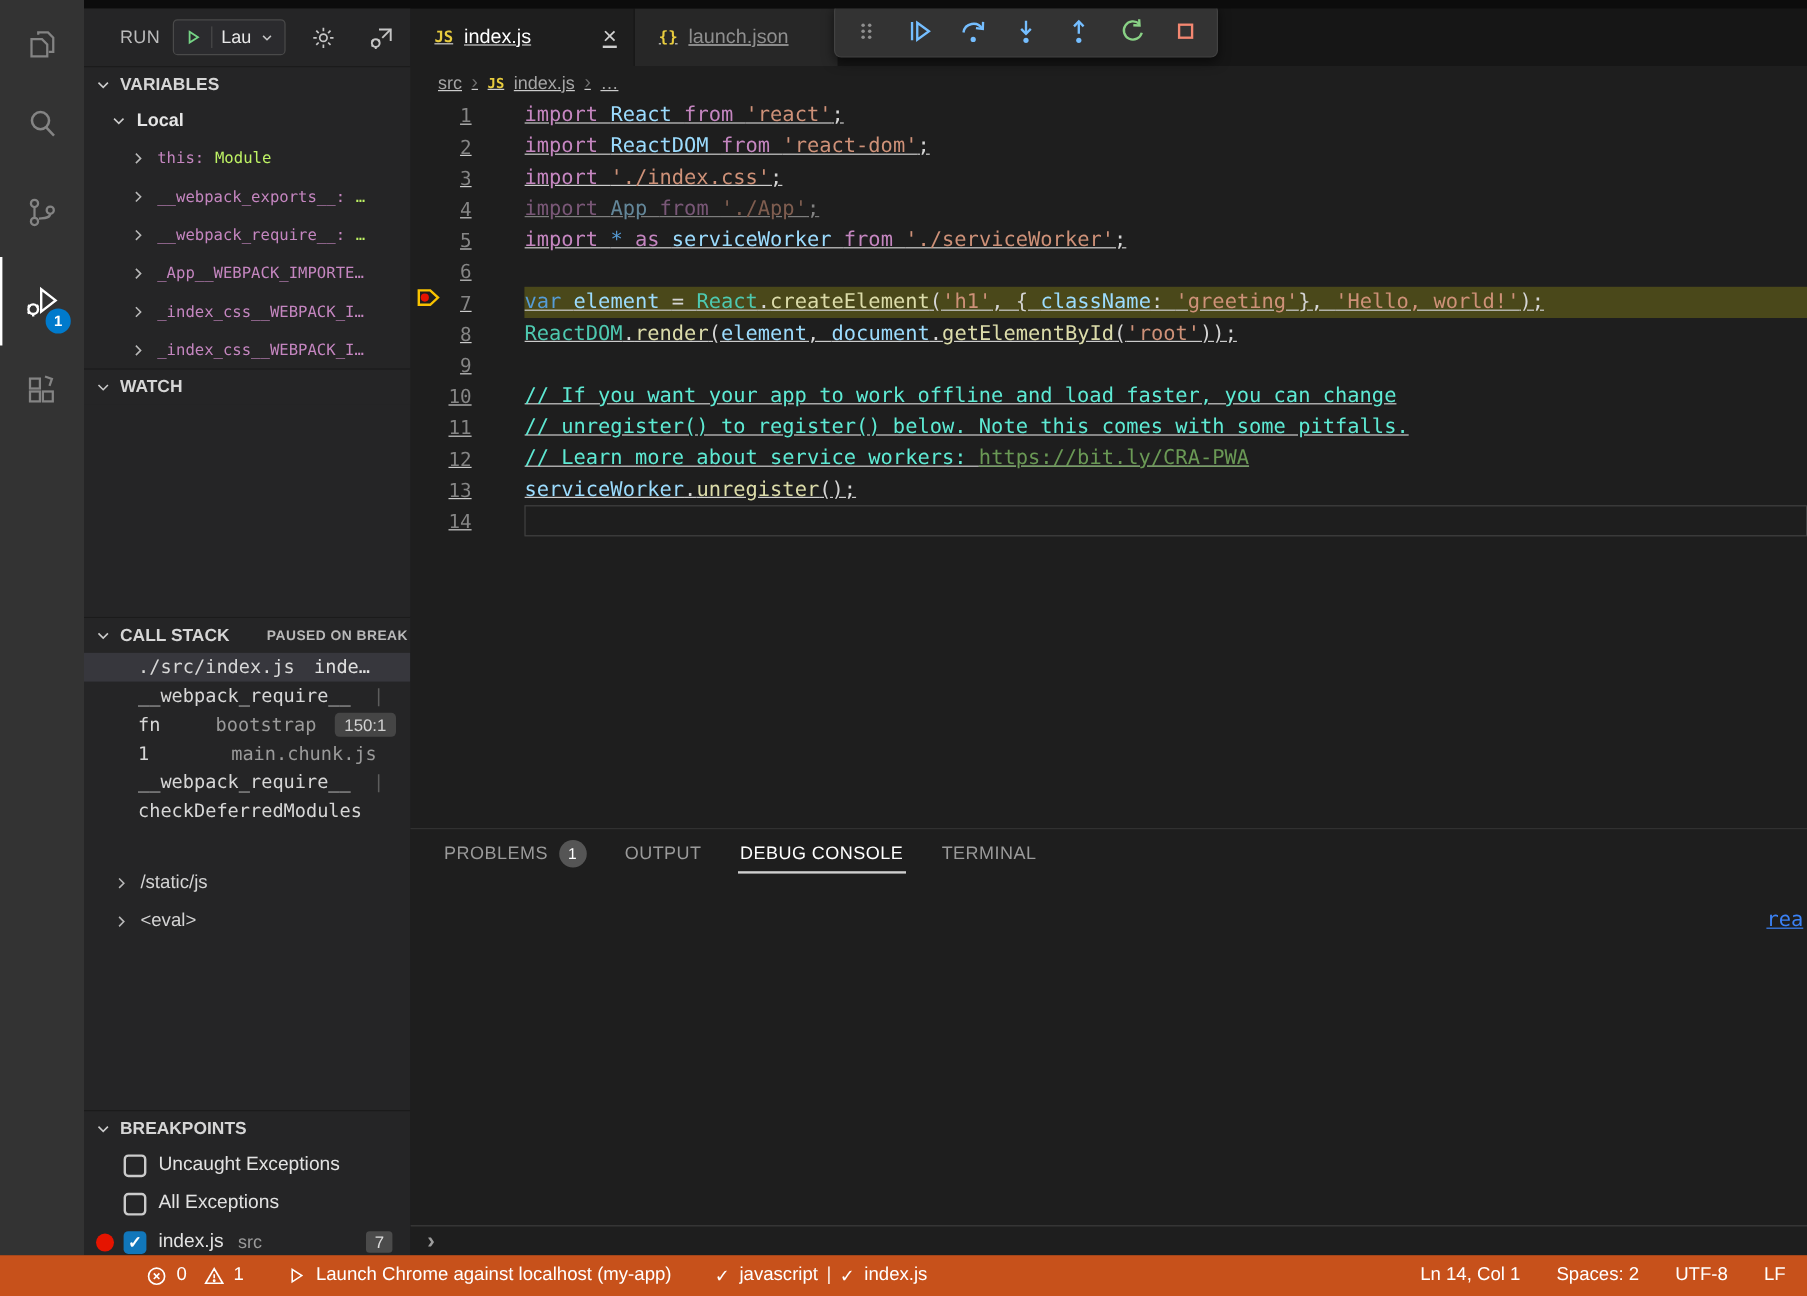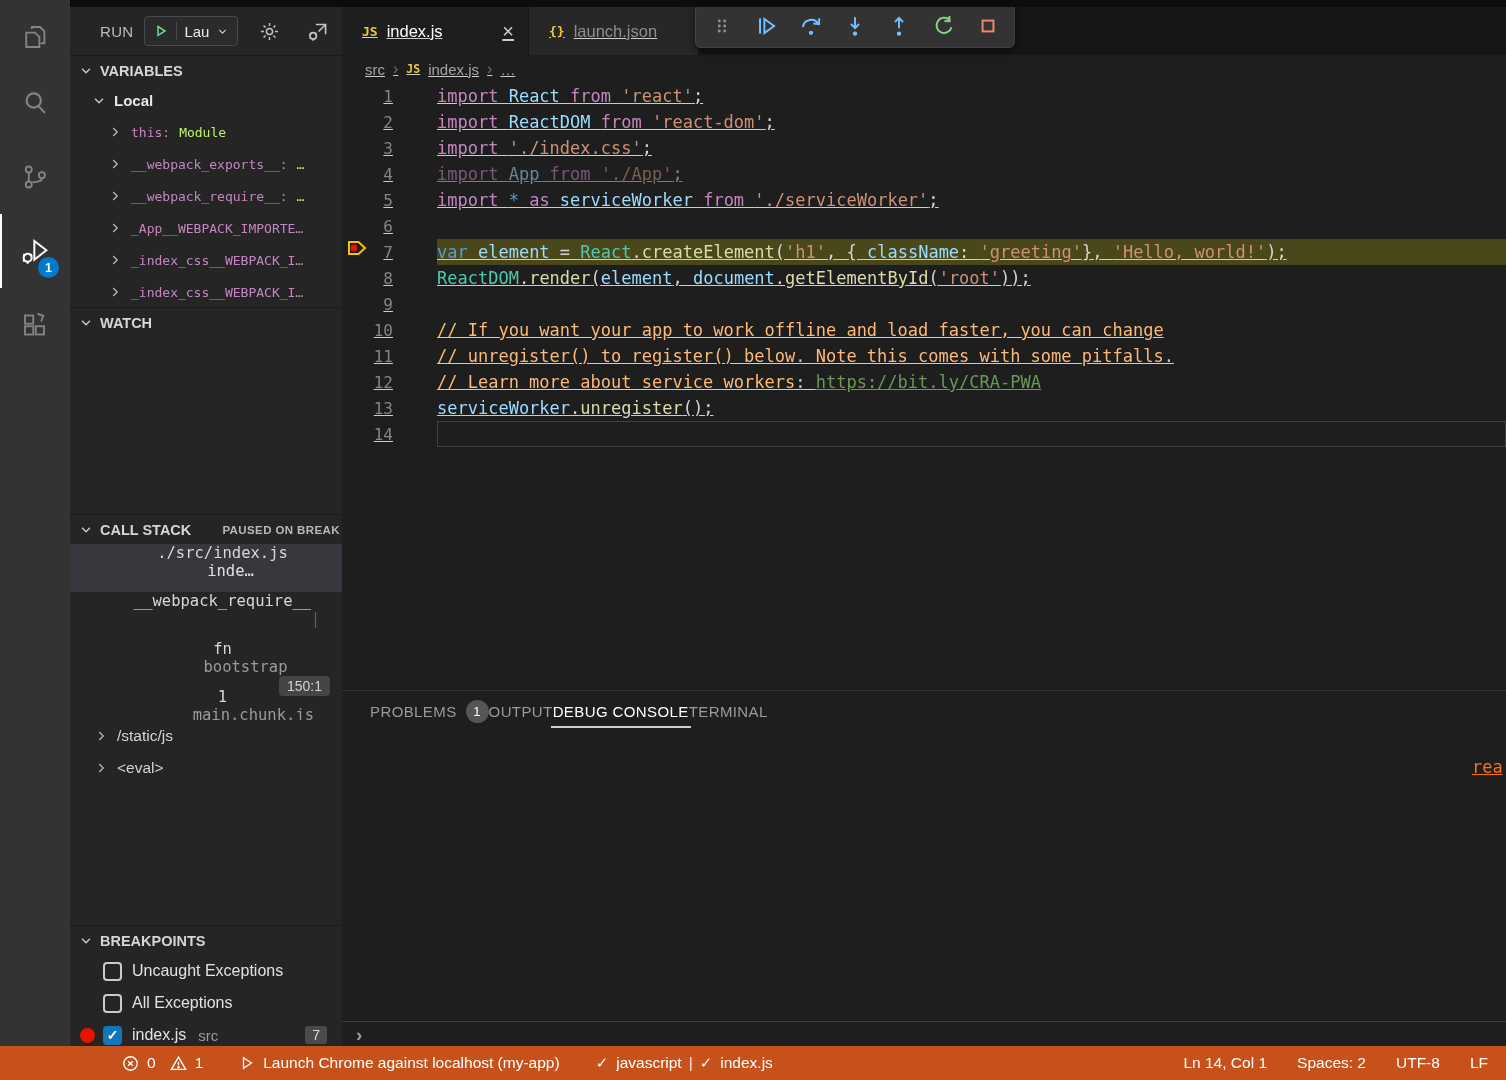--- a/index.html
+++ b/index.html
@@ -35,22 +35,22 @@
   .sec-variables{position:absolute;top:55px;left:0;right:0;}
   .scope-row{height:31px;display:flex;align-items:center;padding-left:22px;gap:8px;font-weight:700;font-size:15px;color:#e5e5e5;}
   .var-row{height:32px;display:flex;align-items:center;padding-left:38px;gap:9px;
            font-family:"DejaVu Sans Mono",monospace;font-size:13px;white-space:nowrap;overflow:hidden;}
   .var-name{color:#c586c0;}
   .var-value{color:#bef264;}
 
   .sec-watch{position:absolute;top:307px;left:0;right:0;}
 
   .sec-callstack{position:absolute;top:514px;left:0;right:0;height:206px;overflow:hidden;}
-  .cs-row{height:48px;display:flex;align-items:center;padding-left:45px;padding-right:12px;
-          font-family:"DejaVu Sans Mono",monospace;font-size:15.5px;color:#d7d7d7;white-space:nowrap;flex-direction:column;}
+  .cs-row{height:24px;display:flex;align-items:center;padding-left:45px;padding-right:12px;
+          font-family:"DejaVu Sans Mono",monospace;font-size:15.5px;color:#d7d7d7;white-space:nowrap;}
   .cs-row.selected{background:#37373d;}
   .cs-detail{margin-left:16px;color:#e0e0e0;}
   .cs-detail.dim{color:#9a9a9a;}
   .cs-detail.wide{margin-left:46px;}
   .cs-detail.right{margin-left:auto;margin-right:16px;text-align:center;}
   .cs-badge{margin-left:auto;background:#454545;color:#d2d2d2;font-family:"Liberation Sans",sans-serif;
             font-size:14px;padding:2px 8px;border-radius:4px;}
   .cs-sep{margin-left:auto;margin-right:10px;color:#5d5d5d;font-size:15px;}
 
   .sec-loaded{position:absolute;top:720px;left:0;right:0;}
@@ -92,38 +92,38 @@
   .gutter{width:95px;flex:none;box-sizing:border-box;text-align:right;padding-right:44px;
           font-family:"DejaVu Sans Mono",monospace;font-size:16px;color:#858585;position:relative;}
   .gutter .bp-arrow{position:absolute;left:5px;top:-4px;}
   .code-text{flex:1;font-family:"DejaVu Sans Mono",monospace;font-size:17px;line-height:26px;white-space:pre;
              color:#d4d4d4;height:26px;box-sizing:border-box;overflow:hidden;}
   .code-line.hl .code-text{background:#4a481a;}
   .code-line.boxed .code-text{border:1px solid #414141;}
   .code-line.dim .code-text{opacity:.55;}
   .tok-kw{color:#c586c0;} .tok-kw2{color:#569cd6;} .tok-id{color:#9cdcfe;} .tok-cls{color:#4ec9b0;}
   .tok-fn{color:#dcdcaa;} .tok-str{color:#ce9178;} .tok-pl{color:#d4d4d4;}
-  .tok-cm{color:#fdba74;} .tok-cml{color:#6a9955;text-decoration:underline;}
+  .tok-cm{color:#5eead4;} .tok-cml{color:#6a9955;text-decoration:underline;}
 
   
   .panel{position:absolute;left:342px;top:690px;width:1164px;height:356px;background:#1e1e1e;
          border-top:1px solid #313131;box-sizing:border-box;z-index:5;overflow:hidden;}
-  .panel-tabs{height:40px;display:flex;align-items:flex-start;padding-left:28px;}
+  .panel-tabs{height:40px;display:flex;align-items:flex-start;gap:32px;padding-left:28px;}
   .ptab{position:relative;height:100%;display:flex;align-items:center;gap:9px;font-size:15px;
         letter-spacing:.4px;color:#9a9a9a;}
   .ptab.active{color:#ffffff;}
   .ptab.active::after{content:"";position:absolute;left:-2px;right:-2px;bottom:3px;height:2px;background:#cfcfcf;}
   .ptab-badge{min-width:23px;height:23px;border-radius:50%;background:#555555;color:#fff;font-size:13px;
               display:flex;align-items:center;justify-content:center;}
   .console-lines{padding-top:3px;}
   .console-line{height:23px;line-height:23px;padding-left:43px;font-family:"DejaVu Sans Mono",monospace;
                 font-size:17px;color:#cccccc;white-space:pre;}
   .console-link{text-decoration:underline;}
   .console-source-link{position:absolute;left:1130px;top:66px;font-family:"DejaVu Sans Mono",monospace;
-                       font-size:17px;color:#f97316;text-decoration:underline;white-space:nowrap;}
+                       font-size:17px;color:#3b82f6;text-decoration:underline;white-space:nowrap;}
   .console-input{position:absolute;left:0;right:0;bottom:0;height:24px;border-top:1px solid #3c3c3c;
                  display:flex;align-items:center;padding-left:14px;}
   .console-prompt{color:#9d9d9d;font-size:19px;font-weight:700;line-height:1;}
 
   
   .statusbar{position:absolute;left:0;top:1046px;width:1506px;height:34px;background:#c7511b;color:#ffffff;
              display:flex;align-items:center;font-size:15.5px;z-index:10;}
   .sb-left{display:flex;align-items:center;gap:36px;padding-left:122px;}
   .sb-group{display:flex;align-items:center;gap:7px;}
   .sb-right{margin-left:auto;display:flex;align-items:center;gap:30px;padding-right:18px;}

